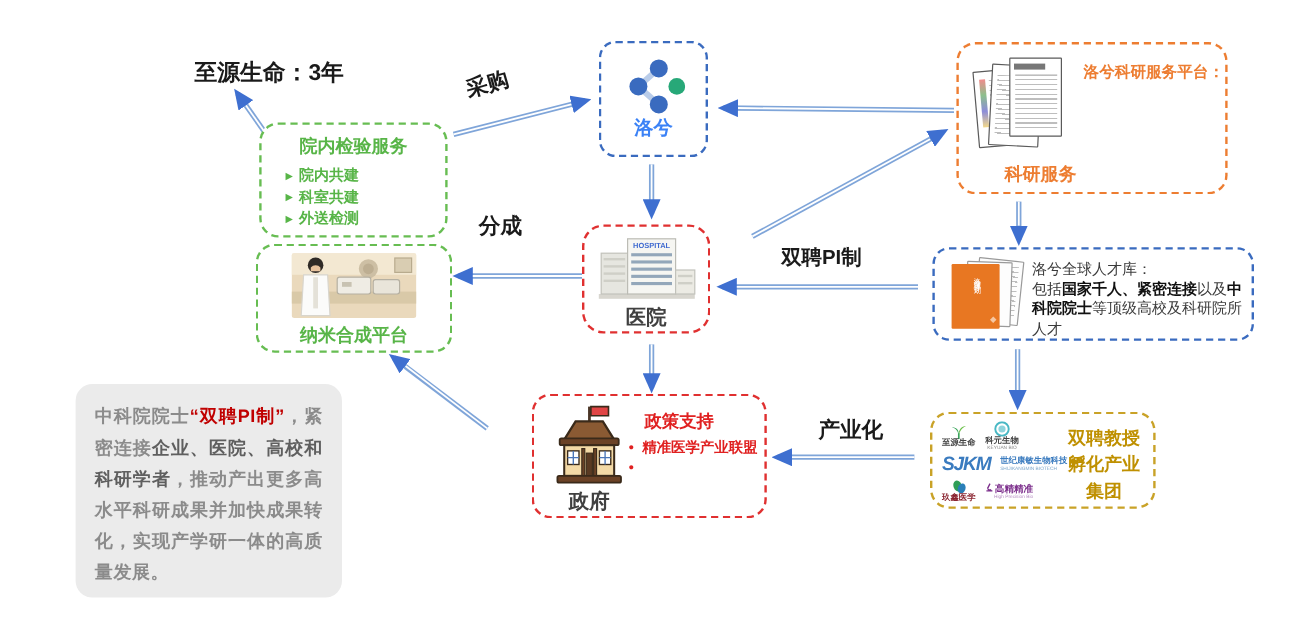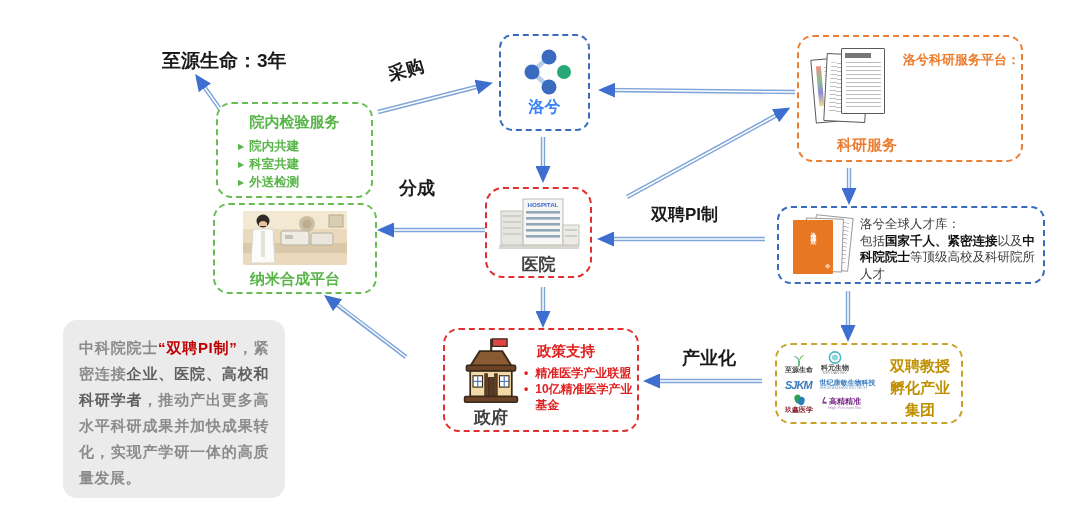--- a/index.html
+++ b/index.html
@@ -51,21 +51,21 @@
   .r-list .dot { margin-right:7px; }
 
   
   .inc-label { position:absolute; right:8px; top:10px; width:66px; text-align:center;
     color:#bf9000; font-weight:700; font-size:15px; line-height:1.45; }
   .logo-grid { position:absolute; left:8px; top:6px; width:112px; }
   .logo-row { display:flex; align-items:center; justify-content:flex-start; gap:8px; }
   .logo-item { display:flex; flex-direction:column; align-items:center; line-height:1.05; }
   .logo-cn { font-size:7px; color:#444; font-weight:700; white-space:nowrap; }
   .logo-en { font-size:4px; color:#888; white-space:nowrap; }
-  .sjkm-mark { font-size:11px; font-weight:700; font-style:italic; color:#3a7bbf; letter-spacing:-1px; }
+  .sjkm-mark { font-size:16px; font-weight:700; font-style:italic; color:#3a7bbf; letter-spacing:-1px; }
   .sjkm-txt { display:flex; flex-direction:column; line-height:1.1; }
   .sjkm-cn { font-size:7px; color:#3a7bbf; font-weight:700; white-space:nowrap; }
   .sjkm-en { font-size:4px; color:#7fa8cc; white-space:nowrap; }
   .hp-name { font-size:8px; font-weight:700; color:#7b2d8b; white-space:nowrap; }
   .hp-en { font-size:4px; color:#b48cc0; white-space:nowrap; }
 
   
   .desc {
     position:absolute; left:63px; top:320px; width:222px; height:178px;
     background:#ebebeb; border-radius:14px; padding:15px 16px; box-sizing:border-box;
@@ -268,21 +268,20 @@
     <div class="red-name" style="position:absolute;left:12px;top:76px;width:68px;">政府</div>
     <div class="gov-col">
       <div class="gov-title">政策支持</div>
       <ul class="r-list">
         <li>
             <span class="dot">•</span>
             <span>精准医学产业联盟</span>
           </li>
         <li>
             <span class="dot">•</span>
-            <span>10亿精准医学产业基金</span>
           </li>
       </ul>
     </div>
   </div>
 
   <div class="box dashed-gold" style="left:775px;top:343px;width:188px;height:81px;">
     <div class="logo-grid">
       <div class="logo-row">
         <div class="logo-item">
           <svg width="14" height="13" viewBox="0 0 14 13">

